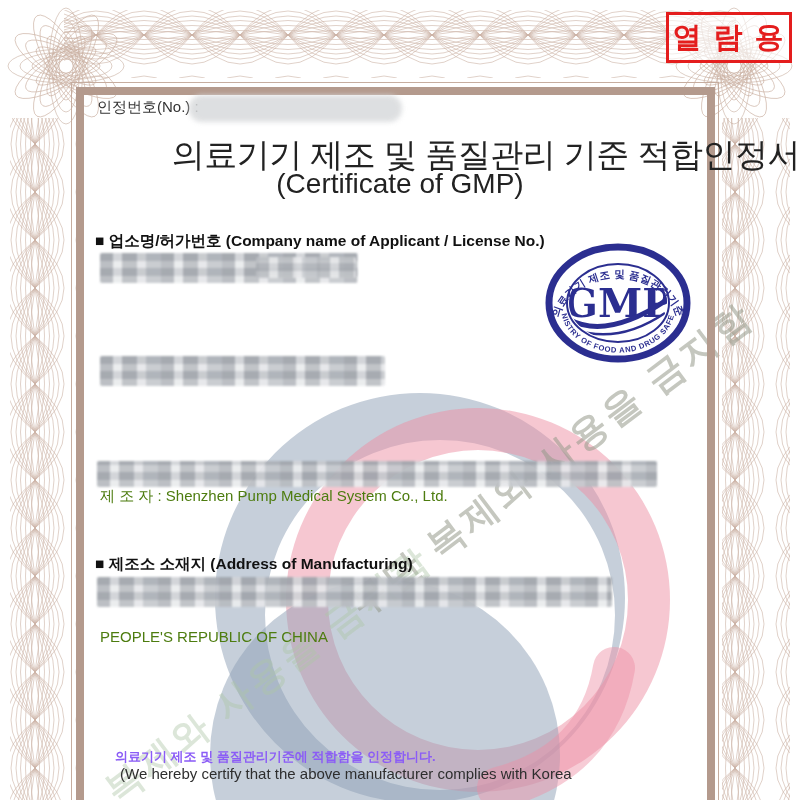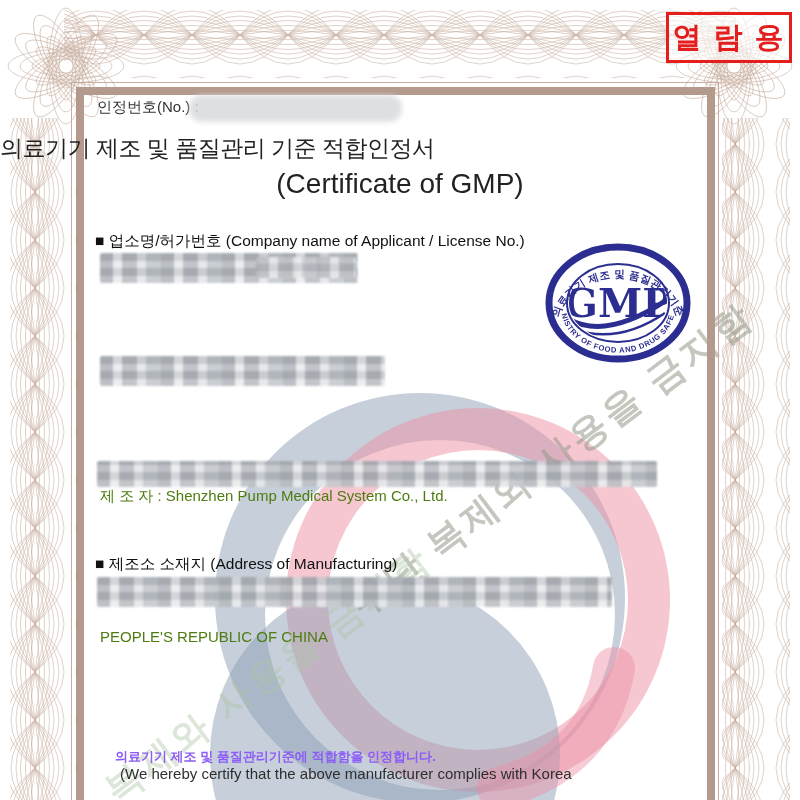--- a/index.html
+++ b/index.html
@@ -23,24 +23,24 @@
   }
   .frame-band {
     position:absolute; left:76px; top:87px; width:639px; height:713px;
     box-sizing:border-box; border:8px solid var(--frame-tan); border-bottom:none; z-index:3;
   }
 
   .content { position:absolute; left:0; top:0; width:800px; height:588px; z-index:4; }
   .abs { position:absolute; }
 
   .cert-no { left:97px; top:98px; font-size:15px; color:#333; }
-  .title-ko { left:0; right:0; top:133px; text-align:left; font-size:23px; font-weight:400; color:var(--text-dark); letter-spacing:-0.5px; }
+  .title-ko { left:0; right:0; top:133px; text-align:right; font-size:33px; font-weight:400; color:var(--text-dark); letter-spacing:-0.5px; }
   .title-en { left:0; right:0; top:168px; text-align:center; font-size:28px; font-weight:400; color:var(--text-dark); }
 
-  .sec-header { font-size:15.5px; font-weight:400; color:#111; white-space:nowrap; }
+  .sec-header { font-size:15.5px; font-weight:700; color:#111; white-space:nowrap; }
   .s1 { left:95px; top:231px; }
   .s2 { left:95px; top:332px; }
   .s3 { left:95px; top:440px; }
   .s4 { left:95px; top:554px; }
   .s5 { left:95px; top:697px; }
 
   .body-line { font-size:15px; color:#4d7c0f; white-space:nowrap; }
   .mfr-line  { left:100px; top:487px; }
   .addr1     { left:100px; top:612px; }
   .addr2     { left:100px; top:628px; }

